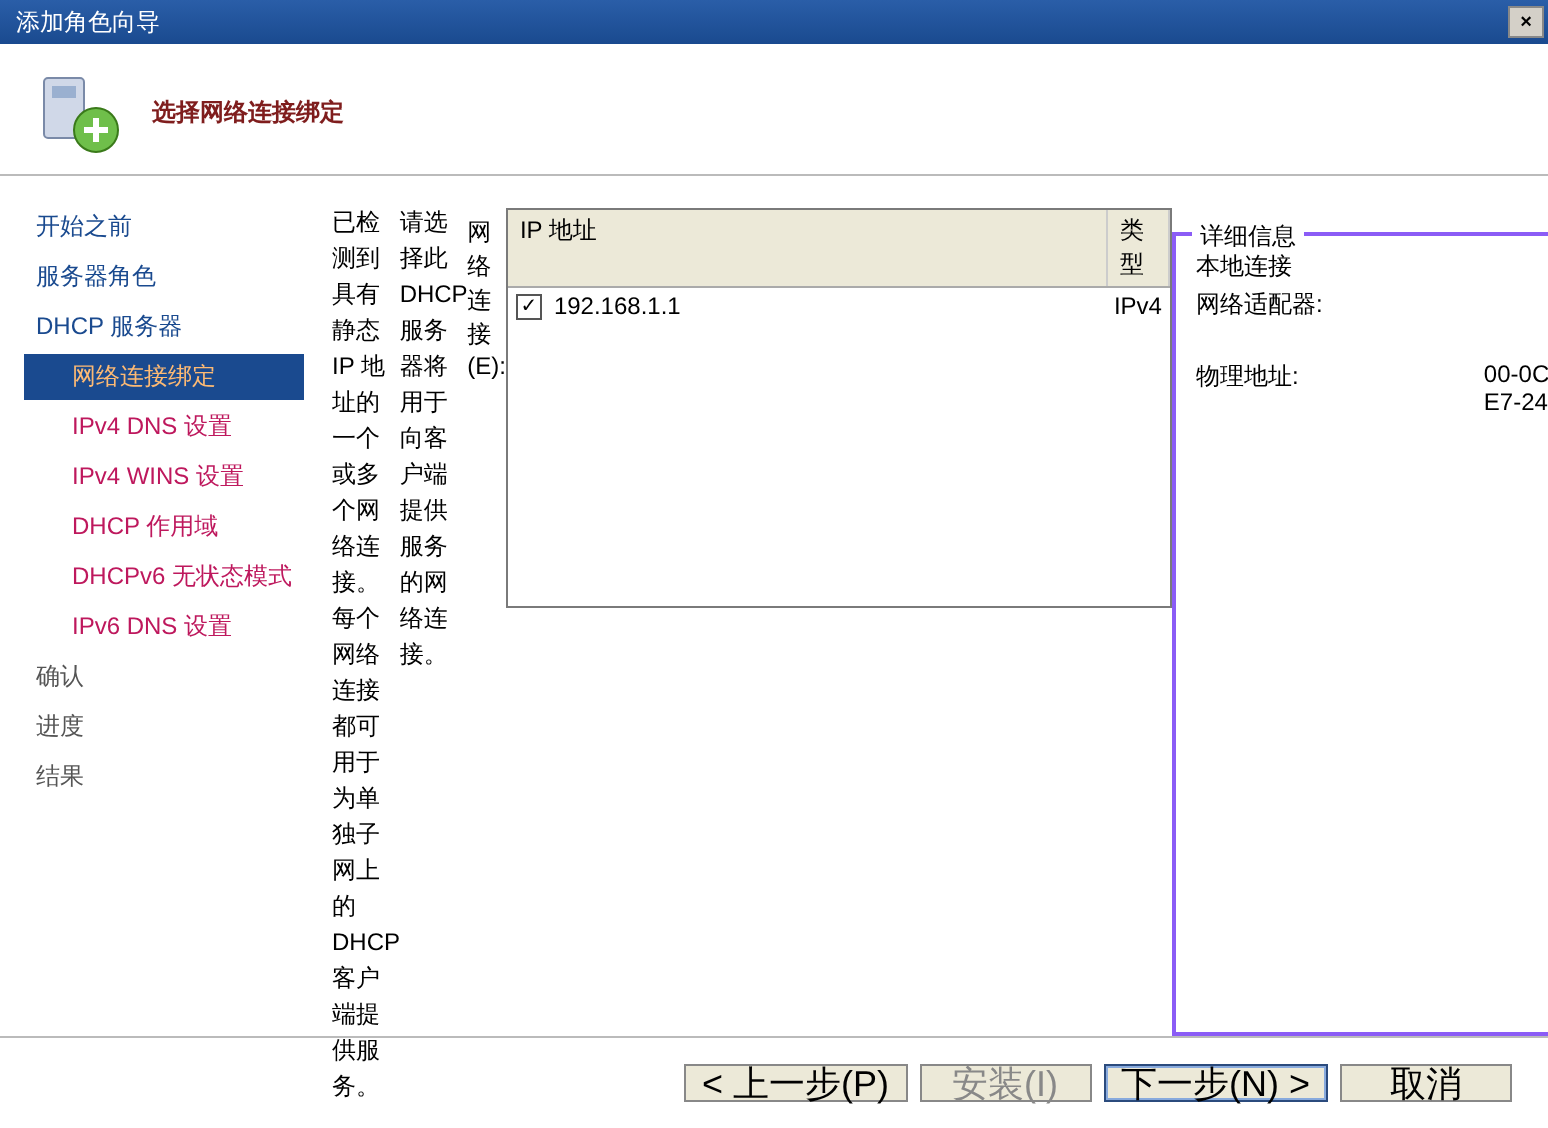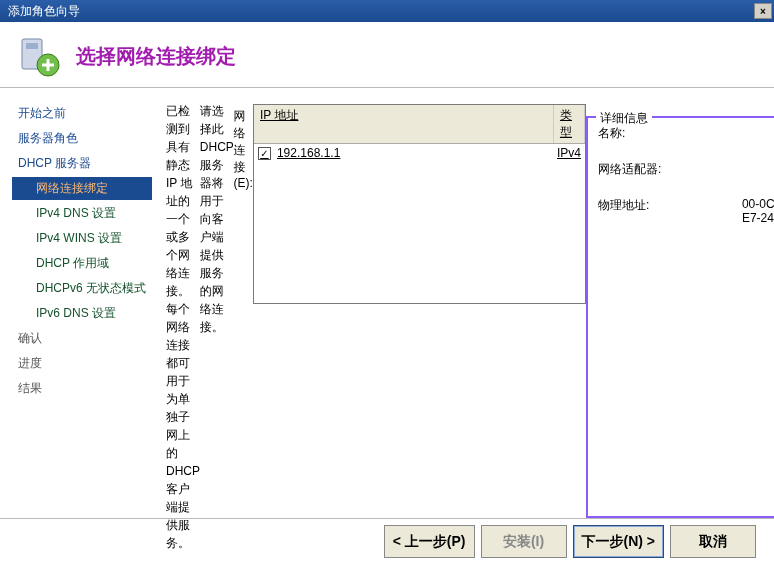--- a/index.html
+++ b/index.html
@@ -36,58 +36,57 @@
     align-items: center;
     padding: 10px 18px 6px 18px;
     border-bottom: 1px solid #bbb;
     height: 66px;
   }
   .header-icon {
     width: 44px; height: 44px; margin-right: 14px;
     position: relative;
   }
   .header-title {
-    font-size: 20px; font-weight: bold; color: #a21caf;
+    font-size: 12px; font-weight: bold; color: #7f1d1d;
   }
   .body {
     display: flex;
     height: 430px;
   }
   .sidebar {
     width: 200px;
     padding: 14px 4px 0 12px;
   }
   .sidebar .item {
     padding: 3px 6px;
     margin-bottom: 2px;
     color: #1a4a8f;
     cursor: pointer;
     white-space: nowrap;
   }
-  .sidebar .item.indent { padding-left: 24px; color: #14532d; }
+  .sidebar .item.indent { padding-left: 24px; color: #be185d; }
   .sidebar .item.selected {
     background: #1a4a8f;
     color: #fdba74;
   }
   .sidebar .item.plain { color: #555; }
   .content {
     flex: 1;
     padding: 14px 18px 0 10px;
     display: flex;
   }
   .desc { line-height: 1.5; margin-bottom: 10px; }
   .list-label { margin-top: 6px; }
   .list-box {
     border: 1px solid #7a7a7a;
     height: 200px;
     background: #fff;
     display: flex;
     flex-direction: column;
     margin-top: 2px;
-    text-decoration: underline;
   }
   .list-head {
     display: flex;
     background: #ece9d8;
     border-bottom: 1px solid #aaa;
     font-size: 12px;
   }
   .list-head .col {
     padding: 2px 6px;
     border-right: 1px solid #ccc;
@@ -128,28 +127,27 @@
     border-top: 1px solid #bbb;
     height: 46px;
     display: flex;
     align-items: center;
     justify-content: flex-end;
     padding: 0 18px;
     gap: 6px;
   }
   .btn {
     min-width: 86px;
-    height: 33px;
+    height: 19px;
     background: #ece9d8;
     border: 1px solid #888;
-    font-size: 14px;
+    font-size: 18px;
     cursor: pointer;
     display: flex; align-items: center; justify-content: center;
     padding: 0 8px;
-    font-weight: bold;
   }
   .btn.default { border: 1px solid #2b4b7d; box-shadow: 0 0 0 1px #88aadd inset; }
   .btn.disabled { color: #888; cursor: default; }
 </style>
 </head>
 <body>
 
 <div class="titlebar">
   <span>添加角色向导</span>
   <div class="close">
@@ -201,21 +199,20 @@
             <div class="ip">192.168.1.1</div>
             <div class="type">IPv4</div>
           </div>
         </div>
     </div>
 
     <div class="details">
       <div class="details-title">详细信息</div>
       <div id="details-rows">
           <div class="details-row">
-            <div class="lab">名称:</div>
             <div>本地连接</div>
           </div>
           <div class="details-row">
             <div class="lab">网络适配器:</div>
             <div>本地连接</div>
           </div>
           <div class="details-row">
             <div class="lab">物理地址:</div>
             <div>00-0C-29-A8-E7-24</div>
           </div>

